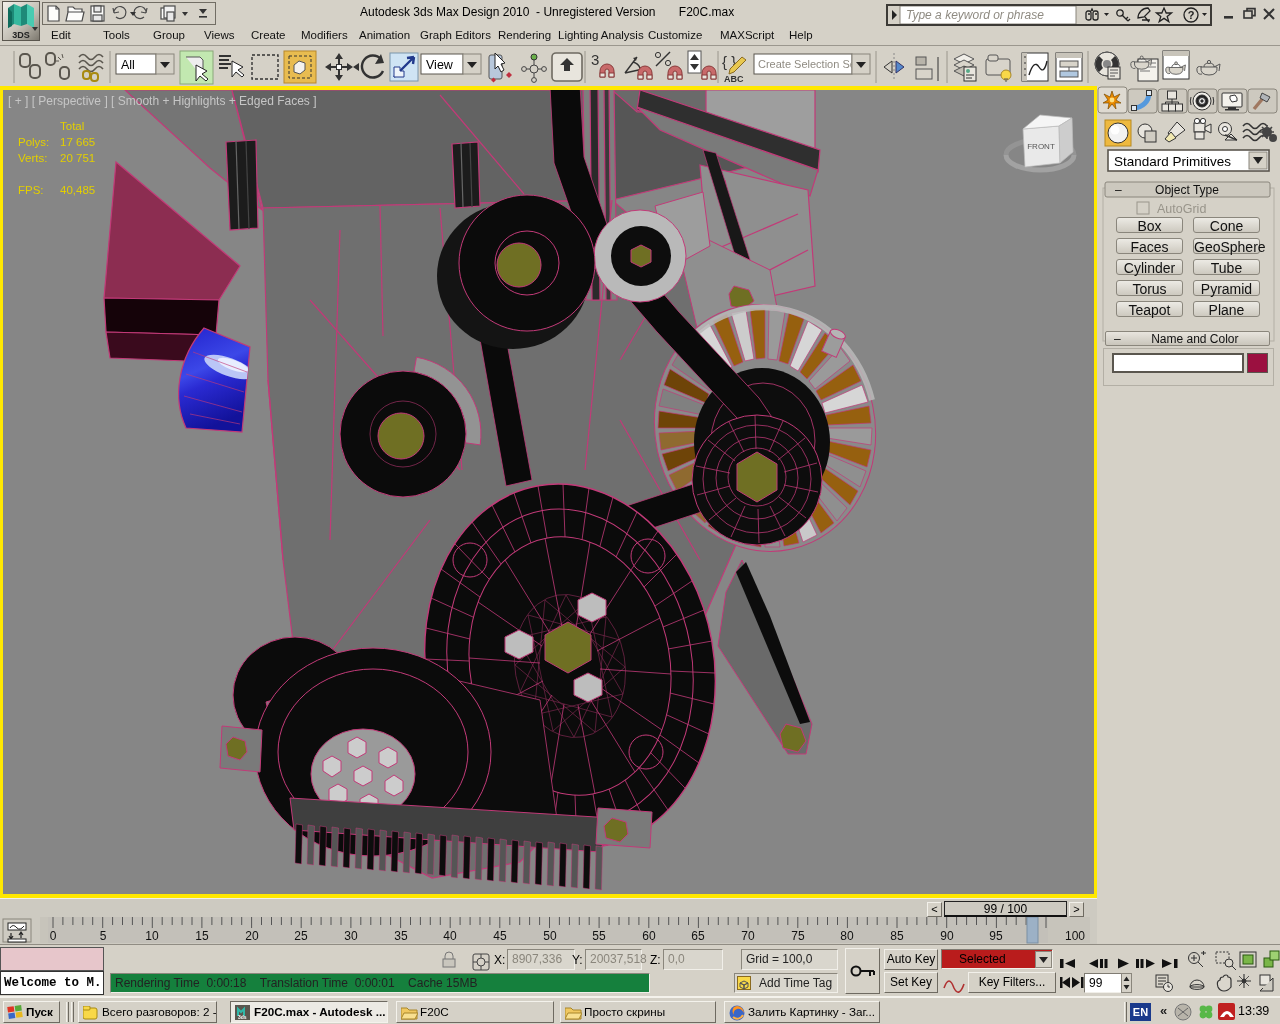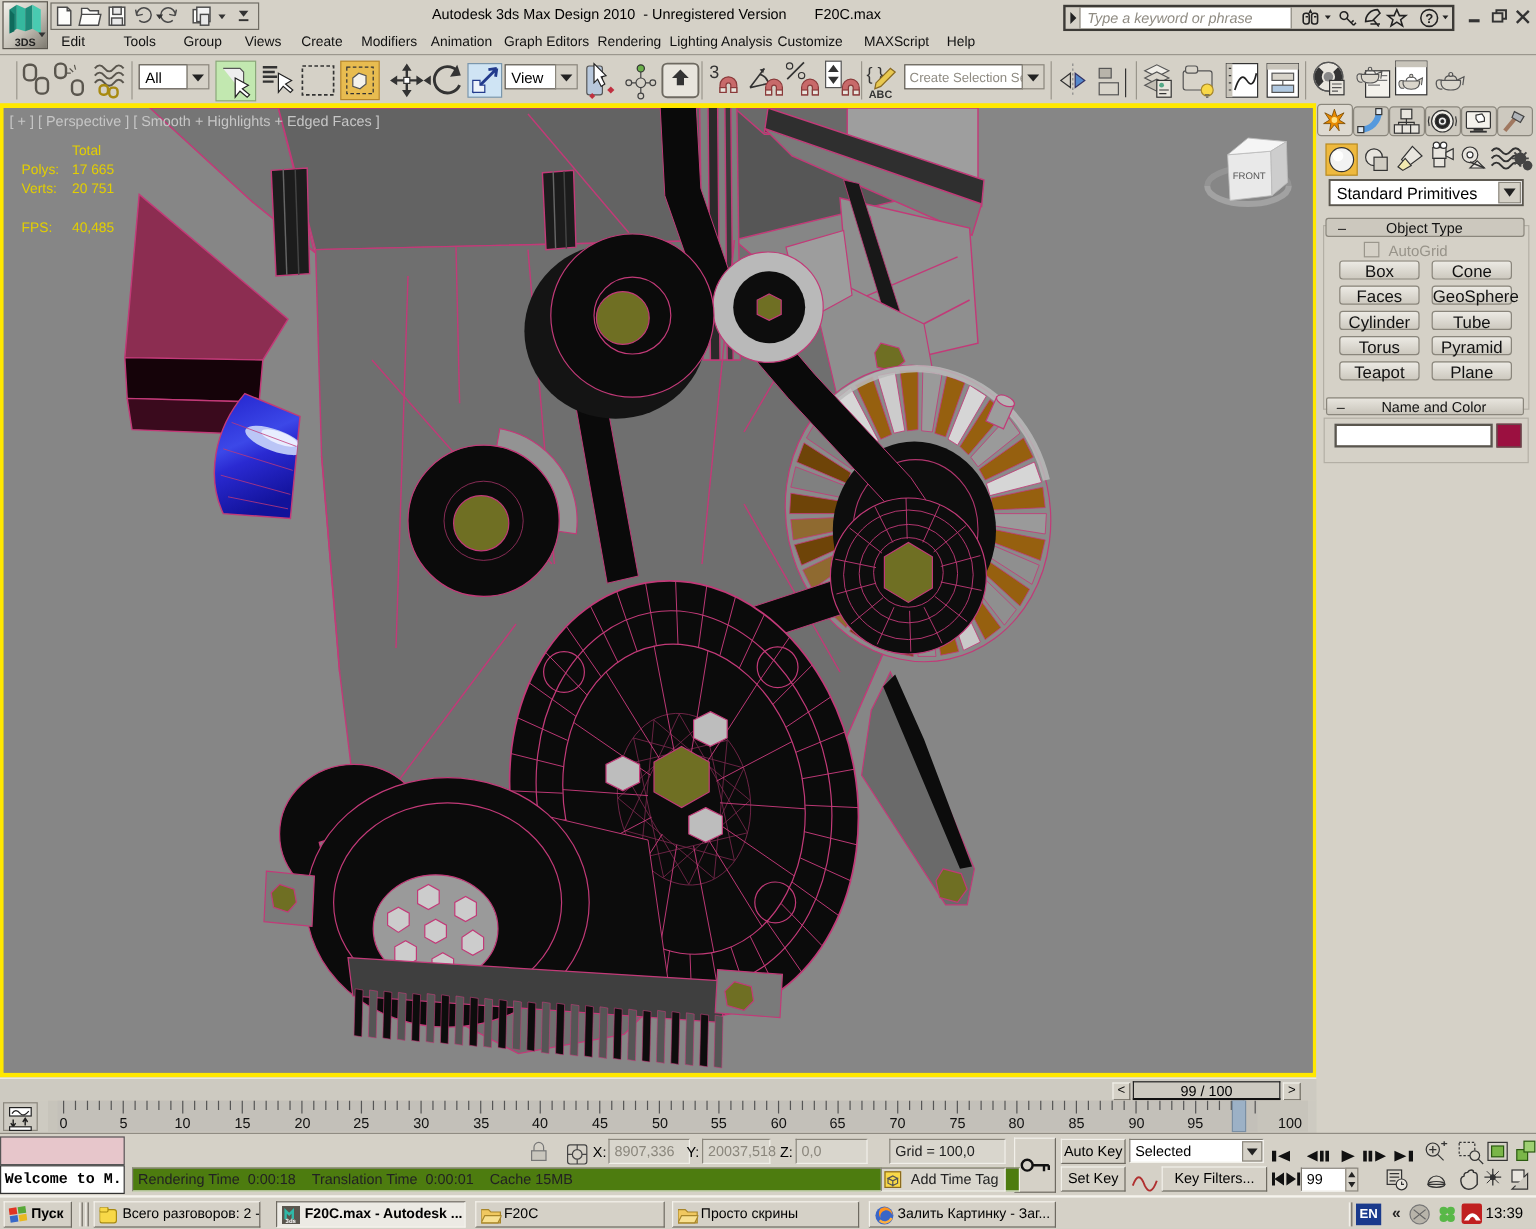--- a/index.html
+++ b/index.html
@@ -947,21 +947,21 @@
     <div class="abs" style="left:845px;top:3px;width:35px;height:46px;background:#d5d1c7;border:1px solid;border-color:#f2f0ea #6e6a61 #6e6a61 #f2f0ea">
       <svg width="33" height="44" xmlns="http://www.w3.org/2000/svg">
           <g stroke="#111" stroke-width="2" fill="none">
             <circle cx="10" cy="22" r="4.5"></circle>
             <path d="M14,22 h14 M24,22 v5 M28,22 v4"></path>
           </g>
         </svg>
     </div>
     <div class="abs" style="left:884px;top:4px;width:54px;height:21px;background:#d5d1c7;border:1px solid;border-color:#f2f0ea #6e6a61 #6e6a61 #f2f0ea;font-size:12px;text-align:center;line-height:19px">Auto Key</div>
     <div class="abs" style="left:884px;top:27px;width:54px;height:21px;background:#d5d1c7;border:1px solid;border-color:#f2f0ea #6e6a61 #6e6a61 #f2f0ea;font-size:12px;text-align:center;line-height:19px">Set Key</div>
-    <div class="abs sunken" style="left:941px;top:4px;width:112px;height:20px;background:#ffffff;font-size:12px;line-height:19px;padding-left:4px">Selected</div>
+    <div class="abs sunken" style="left:941px;top:4px;width:112px;height:20px;background:#b91c1c;font-size:12px;line-height:19px;padding-left:17px">Selected</div>
     <div class="abs" style="left:1035px;top:6px;width:17px;height:17px;background:#d5d1c7;border:1px solid #8a867c"><svg width="15" height="15">
           <path d="M3,5 l9,0 -4.5,6 z" fill="#222"></path>
         </svg></div>
     <svg width="26" height="22" style="position:absolute;left:941px;top:27px" xmlns="http://www.w3.org/2000/svg">
         <path d="M3,16 q5,-14 10,0 q5,10 10,-4" stroke="#b03030" fill="none" stroke-width="1.6"></path>
       </svg>
     <div class="abs" style="left:968px;top:27px;width:88px;height:21px;background:#d5d1c7;border:1px solid;border-color:#f2f0ea #6e6a61 #6e6a61 #f2f0ea;font-size:12px;text-align:center;line-height:19px">Key Filters...</div>
     <svg width="222" height="48" style="position:absolute;left:1058px;top:2px" xmlns="http://www.w3.org/2000/svg">
       <g fill="#111">
         <path d="M2,12 h3.5 v9 h-3.5 z M17,12 l-10,4.5 10,4.5 z"></path>
@@ -1020,21 +1020,21 @@
             <circle cx="6" cy="6" r="2" fill="#333"></circle>
             <path d="M6,-1 v14 M-1,6 h14" stroke-width="1.1"></path>
             <path d="M1,1 l10,10 M1,11 l10,-10" stroke-width="0.8"></path>
           </g>
         <g transform="translate(120,2)">
             <rect x="0" y="0" width="10" height="10" fill="#e8e5de"></rect>
             <path d="M3,13 l-3,3 h13 v-13 l-3,3" fill="#cdcac1"></path>
           </g>
       </g>
     </svg>
-    <div class="field" style="left:110px;top:28px;width:740px;height:20px;background:#4d7c0f;font-size:12px">Rendering Time&nbsp; 0:00:18&nbsp;&nbsp;&nbsp;&nbsp;Translation Time&nbsp; 0:00:01&nbsp;&nbsp;&nbsp;&nbsp;Cache 15MB</div>
+    <div class="field" style="left:110px;top:28px;width:540px;height:20px;background:#15803d;font-size:12px">Rendering Time&nbsp; 0:00:18&nbsp;&nbsp;&nbsp;&nbsp;Translation Time&nbsp; 0:00:01&nbsp;&nbsp;&nbsp;&nbsp;Cache 15MB</div>
     <div class="field" style="left:734px;top:28px;width:104px;height:20px;background:#d9d6cd;font-size:12px;padding-left:24px">Add Time Tag</div>
     <div class="abs" style="left:737px;top:31px;width:14px;height:14px;background:#f8d848;border:1px solid #8a6a20"><svg width="12" height="12">
           <path d="M2,4 l4,-2 4,2 -4,2 z M2,4 v4 l4,2 v-4 z M10,4 v4 l-4,2 v-4 z" fill="none" stroke="#555"></path>
         </svg></div>
     <div class="abs" style="left:0px;top:2px;width:104px;height:24px;background:#e7c6cb;border:1px solid #555"></div>
     <div class="abs" style="left:0px;top:26px;width:104px;height:24px;background:#fff;border:1px solid #333;font-family:'Liberation Mono',monospace;font-size:12.5px;font-weight:bold;line-height:22px;padding-left:3px">Welcome to M.</div>
   </div>
   <div class="abs" id="taskbar">
     <div class="task" style="left:3px;top:3px;width:57px;padding-left:22px;font-weight:bold">
       <svg width="16" height="16" style="position:absolute;left:3px;top:2px" viewBox="0 0 16 16">

